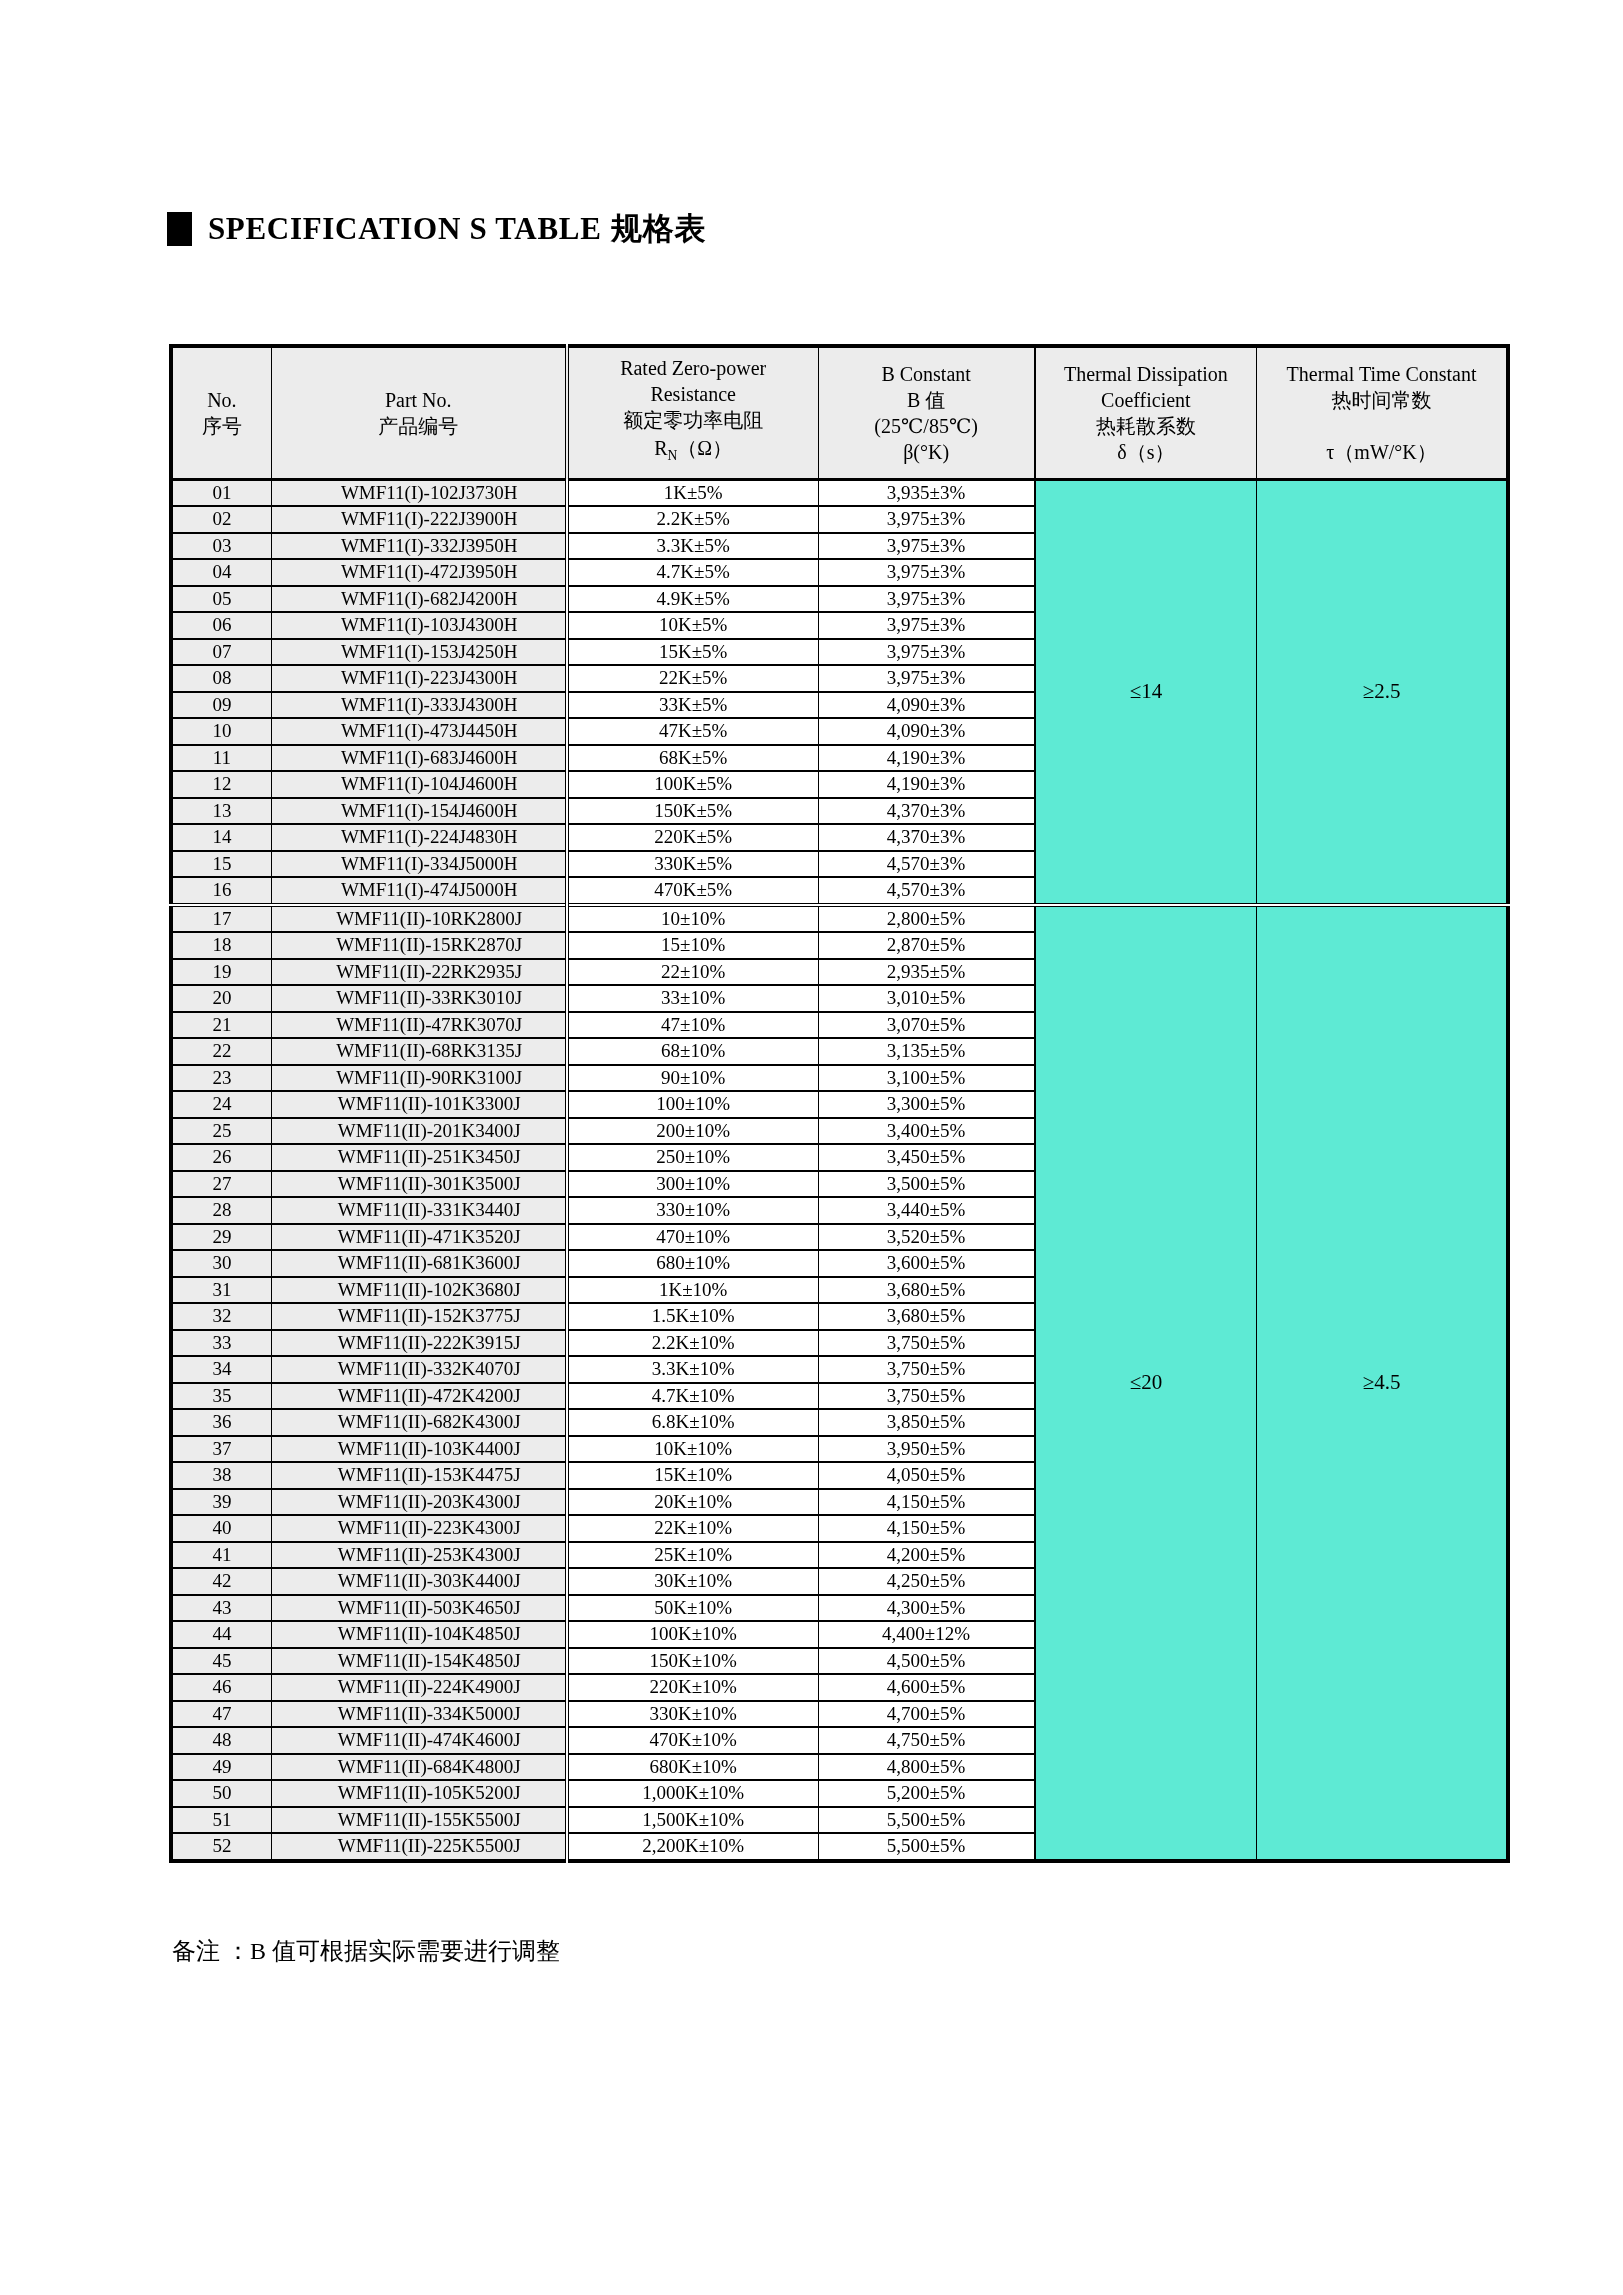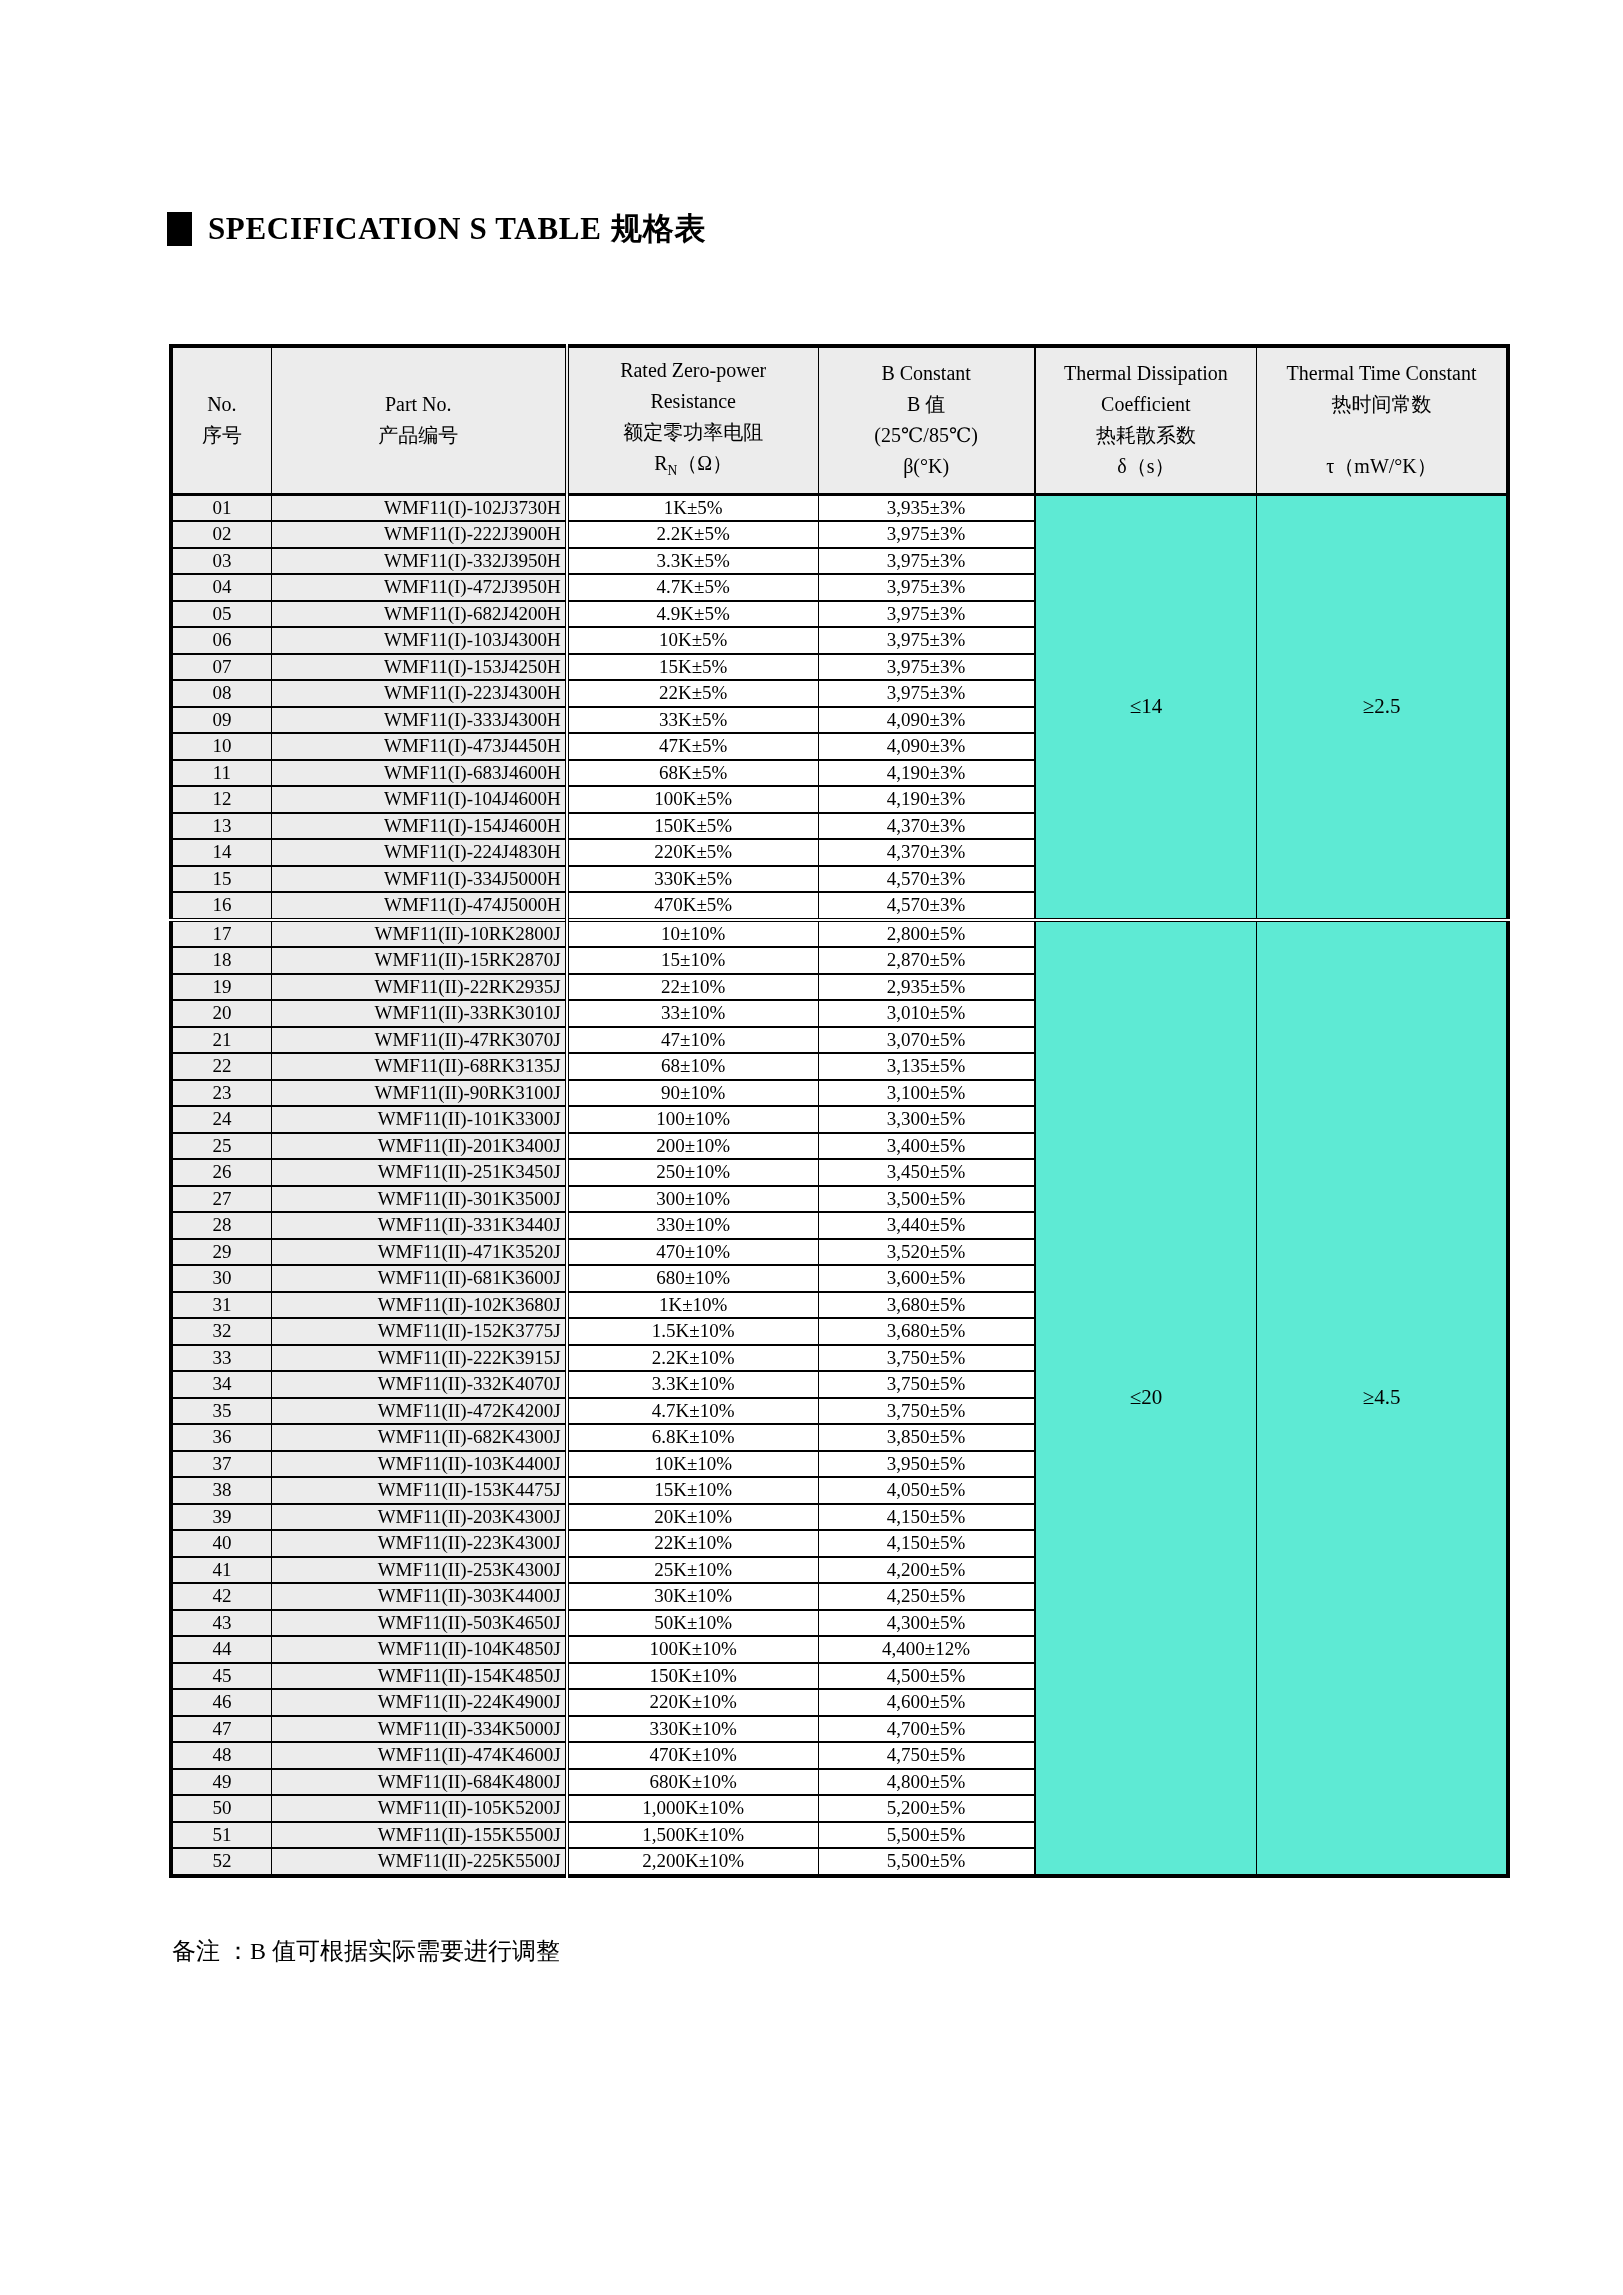--- a/index.html
+++ b/index.html
@@ -40,22 +40,22 @@
   }
   td{
     border:1.4px solid #000;border-top:2px solid #000;border-bottom:2px solid #000;
     font-size:19px;height:24.5px;padding:0 4.1px;
     overflow:hidden;white-space:nowrap;
   }
   .col-res-b{border-left:4.1px double #000 !important;}
   .col-diss-b{border-left:2px solid #000 !important;}
   tr.group-start td{border-top:4.8px double #000;}
   td.merged{background:#5eead4;font-size:21px;vertical-align:middle;}
-  td.cell-part{text-align:right;padding-left:26px;}
-  .hlines{white-space:pre-line;line-height:31px;}
+  td.cell-part{text-align:center;padding-left:26px;}
+  .hlines{white-space:pre-line;line-height:26px;}
   .hsym{line-height:31px;font-size:20px;}
   .hsym sub{font-size:13.6px;}
   
   .note{
     position:absolute;left:172px;top:1935px;
     font-size:24px;white-space:nowrap;
   }
 </style>
 </head>
 <body>

